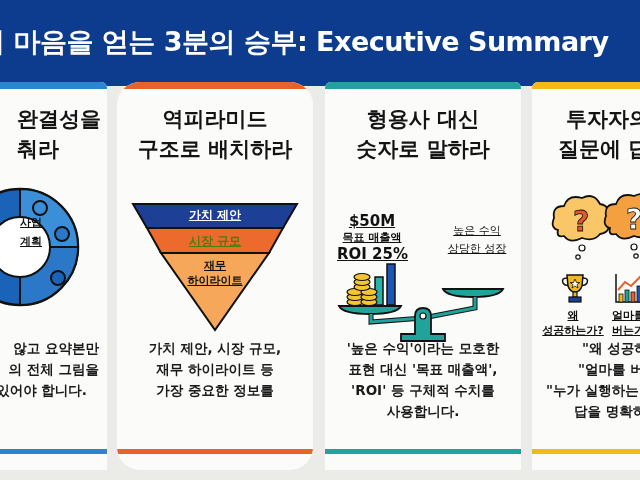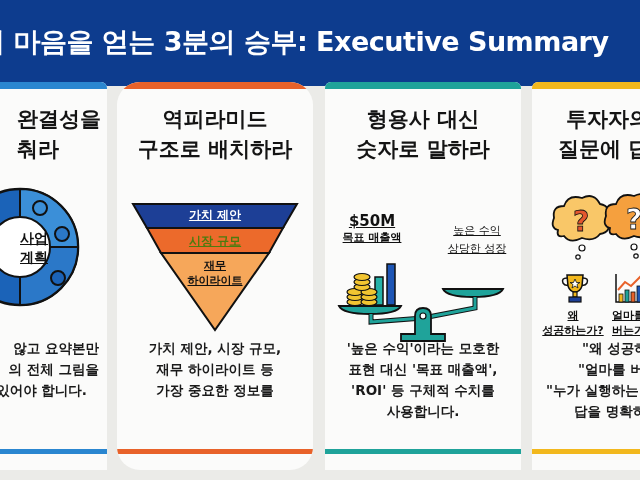--- a/index.html
+++ b/index.html
@@ -54,21 +54,21 @@
   <div class="abs" style="left:-20px;top:90px;width:150px;height:150px;">
     <svg width="150" height="150" viewBox="0 0 150 150">
       <circle cx="58" cy="75" r="58" fill="#1b63b8" stroke="#111" stroke-width="2.5"></circle>
       <path d="M58 17 A58 58 0 0 1 116 75 L82 75 A24 24 0 0 0 58 51 Z" fill="#3b8fd8" stroke="#111" stroke-width="2"></path>
       <path d="M116 75 A58 58 0 0 1 58 133 L58 99 A24 24 0 0 0 82 75 Z" fill="#2b78c8" stroke="#111" stroke-width="2"></path>
       <circle cx="78" cy="36" r="7" fill="#3b8fd8" stroke="#111" stroke-width="2"></circle>
       <circle cx="100" cy="62" r="7" fill="#2b78c8" stroke="#111" stroke-width="2"></circle>
       <circle cx="96" cy="106" r="7" fill="#1b63b8" stroke="#111" stroke-width="2"></circle>
       <circle cx="58" cy="75" r="30" fill="#ffffff" stroke="#111" stroke-width="2"></circle>
     </svg>
-    <div class="abs lbl" style="left:58px;top:57px;font-size:14px;line-height:19px;">
+    <div class="abs lbl" style="left:58px;top:41px;font-size:11px;line-height:19px;">
       <div>사업</div>
       <div>계획</div>
     </div>
   </div>
   <div class="card-body" style="text-align:right;padding-right:8px;">
     <div>않고 요약본만</div>
     <div>의 전체 그림을</div>
     <div style="padding-right:12px">있어야 합니다.</div>
   </div>
   <div class="bottombar" style="background:#2a86d0"></div>
@@ -103,20 +103,21 @@
 
 <div class="card c3">
   <div class="topbar" style="background:#1fa39a"></div>
   <div class="card-title">
     <div>형용사 대신</div>
     <div>숫자로 말하라</div>
   </div>
   <div class="abs lbl" style="left:12px;width:70px;top:130px;">
     <div style="font-size:15px;line-height:18px;">$50M</div>
     <div style="font-size:11px;line-height:15px;">목표 매출액</div>
+    <div style="font-size:15px;line-height:19px;">ROI 25%</div>
   </div>
   <div class="abs lbl" style="left:112px;width:80px;top:140px;font-size:11px;line-height:18px;font-weight:normal;">
     <div>높은 수익</div>
     <div>상당한 성장</div>
   </div>
   <div class="abs" style="left:8px;top:168px;width:186px;height:92px;">
     <svg width="186" height="92" viewBox="0 0 186 92">
 
       <rect x="42" y="27" width="8" height="28" fill="#26b2a8" stroke="#111" stroke-width="1.5"></rect>
       <rect x="54" y="14" width="8" height="41" fill="#1d55b5" stroke="#111" stroke-width="1.5"></rect>

